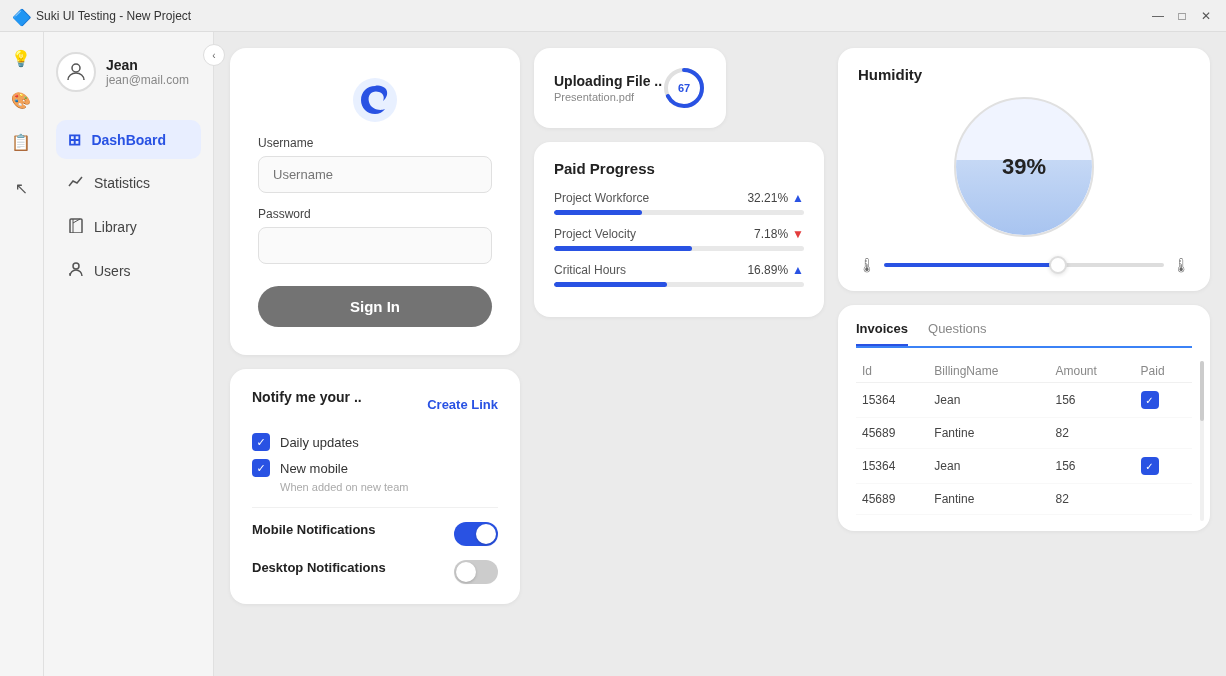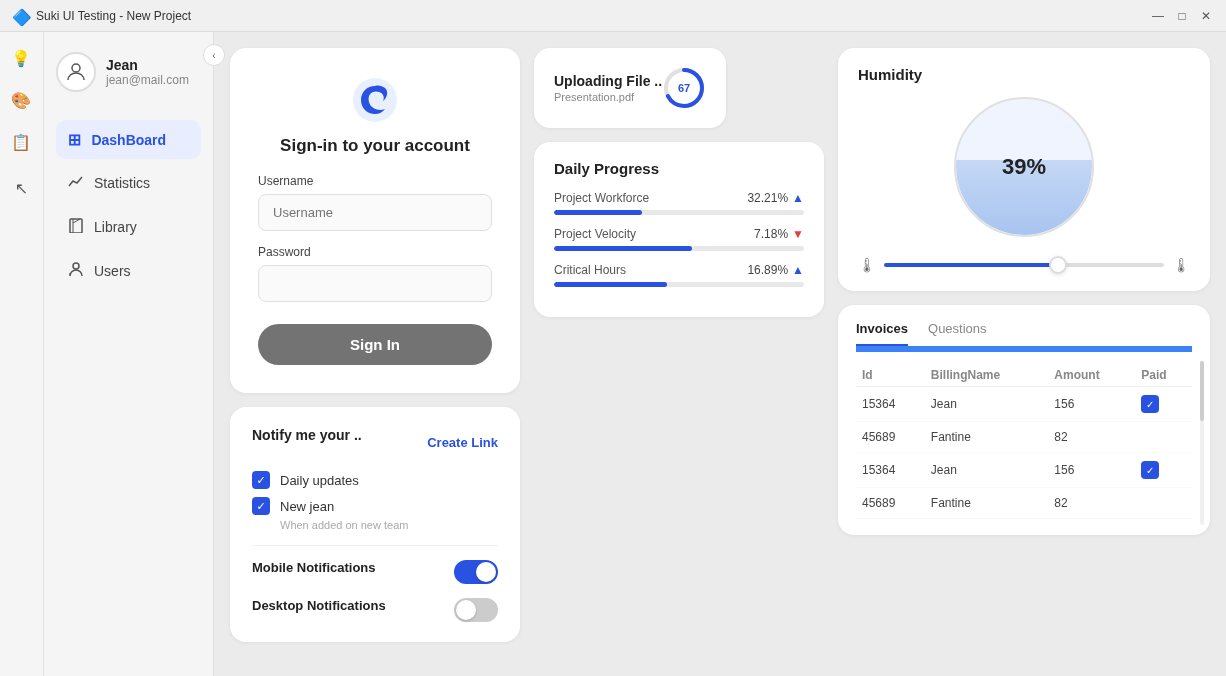--- a/index.html
+++ b/index.html
@@ -488,41 +488,41 @@
     .invoices-card {
       grid-column: 3;
       grid-row: 2;
       padding: 16px 18px;
       position: relative;
     }
     .tabs-row {
       display: flex;
       gap: 20px;
       margin-bottom: 12px;
-      border-bottom: 6px solid #3b82f6;
+      border-bottom: 2px solid #3b82f6;
     }
     .tab-item {
       font-size: 13px;
       color: #888;
       padding-bottom: 8px;
       cursor: pointer;
     }
     .tab-item.active {
       color: #222;
       font-weight: 600;
       border-bottom: 2px solid #2952e3;
     }
     .inv-table {
       width: 100%;
       border-collapse: collapse;
     }
     .inv-table th {
       font-size: 12px;
       color: #888;
-      font-weight: 700;
+      font-weight: 400;
       text-align: left;
       padding: 4px 6px;
       border-bottom: 1px solid #f0f0f0;
     }
     .inv-table td {
       font-size: 12px;
       color: #444;
       padding: 8px 6px;
       border-bottom: 1px solid #f8f8f8;
     }
@@ -659,21 +659,20 @@
     <div class="col1-stack">
 
       <div class="card signin-card">
 
         <div class="signin-logo">
           <svg width="48" height="48" viewBox="0 0 48 48" fill="none">
             <circle cx="24" cy="24" r="22" fill="#e8f0ff"></circle>
             <path d="M24 10 C16 10 10 16 10 24 C10 32 16 38 24 38 C28 38 32 36 34 33 C30 35 20 34 18 26 C16 18 22 14 28 16 C32 17 34 21 32 25 C36 22 38 16 34 12 C31 10 28 9 24 10Z" fill="#2952e3"></path>
           </svg>
         </div>
-        <div class="signin-title">Sign-in to your account</div>
         <div class="form-group">
           <label class="form-label">Username</label>
           <input class="form-input" type="text" placeholder="Username" style="">
         </div>
         <div class="form-group">
           <label class="form-label">Password</label>
           <input class="form-input" type="password" style="">
         </div>
         <button class="signin-btn">Sign In</button>
       </div>
@@ -686,21 +685,21 @@
         <div class="checkbox-row">
           <div class="checkbox-box">
               <span class="check">✓</span>
             </div>
           <span class="checkbox-label">Daily updates</span>
         </div>
         <div class="checkbox-row">
           <div class="checkbox-box">
               <span class="check">✓</span>
             </div>
-          <span class="checkbox-label">New jean</span>
+          <span class="checkbox-label">New mobile</span>
         </div>
         <div class="checkbox-sub">When added on new team</div>
         <hr class="section-divider">
         <div class="toggle-row">
           <div class="toggle-info">
             <div class="toggle-title">Mobile Notifications</div>
           </div>
           <div class="toggle-switch">
             <div class="toggle-thumb"></div>
           </div>
@@ -726,21 +725,21 @@
         <div class="progress-circle">
           <svg width="44" height="44" viewBox="0 0 44 44">
             <circle cx="22" cy="22" r="18" fill="none" stroke="#e0e0e0" stroke-width="4"></circle>
             <circle cx="22" cy="22" r="18" fill="none" stroke="#2952e3" stroke-width="4" stroke-dasharray="113" stroke-dashoffset="37" stroke-linecap="round"></circle>
           </svg>
           <span class="pct">67</span>
         </div>
       </div>
 
       <div class="card" style="padding:18px 20px;">
-        <div class="progress-card-title">Daily Progress</div>
+        <div class="progress-card-title">Paid Progress</div>
         <div class="progress-row">
           <div class="progress-row-header">
             <span class="progress-row-label">Project Workforce</span>
             <span class="progress-row-value">
               <span>32.21%</span>
               <span class="arrow-up">▲</span>
             </span>
           </div>
           <div class="progress-bar-bg">
             <div class="progress-bar-fill" style="width:35%"></div>

